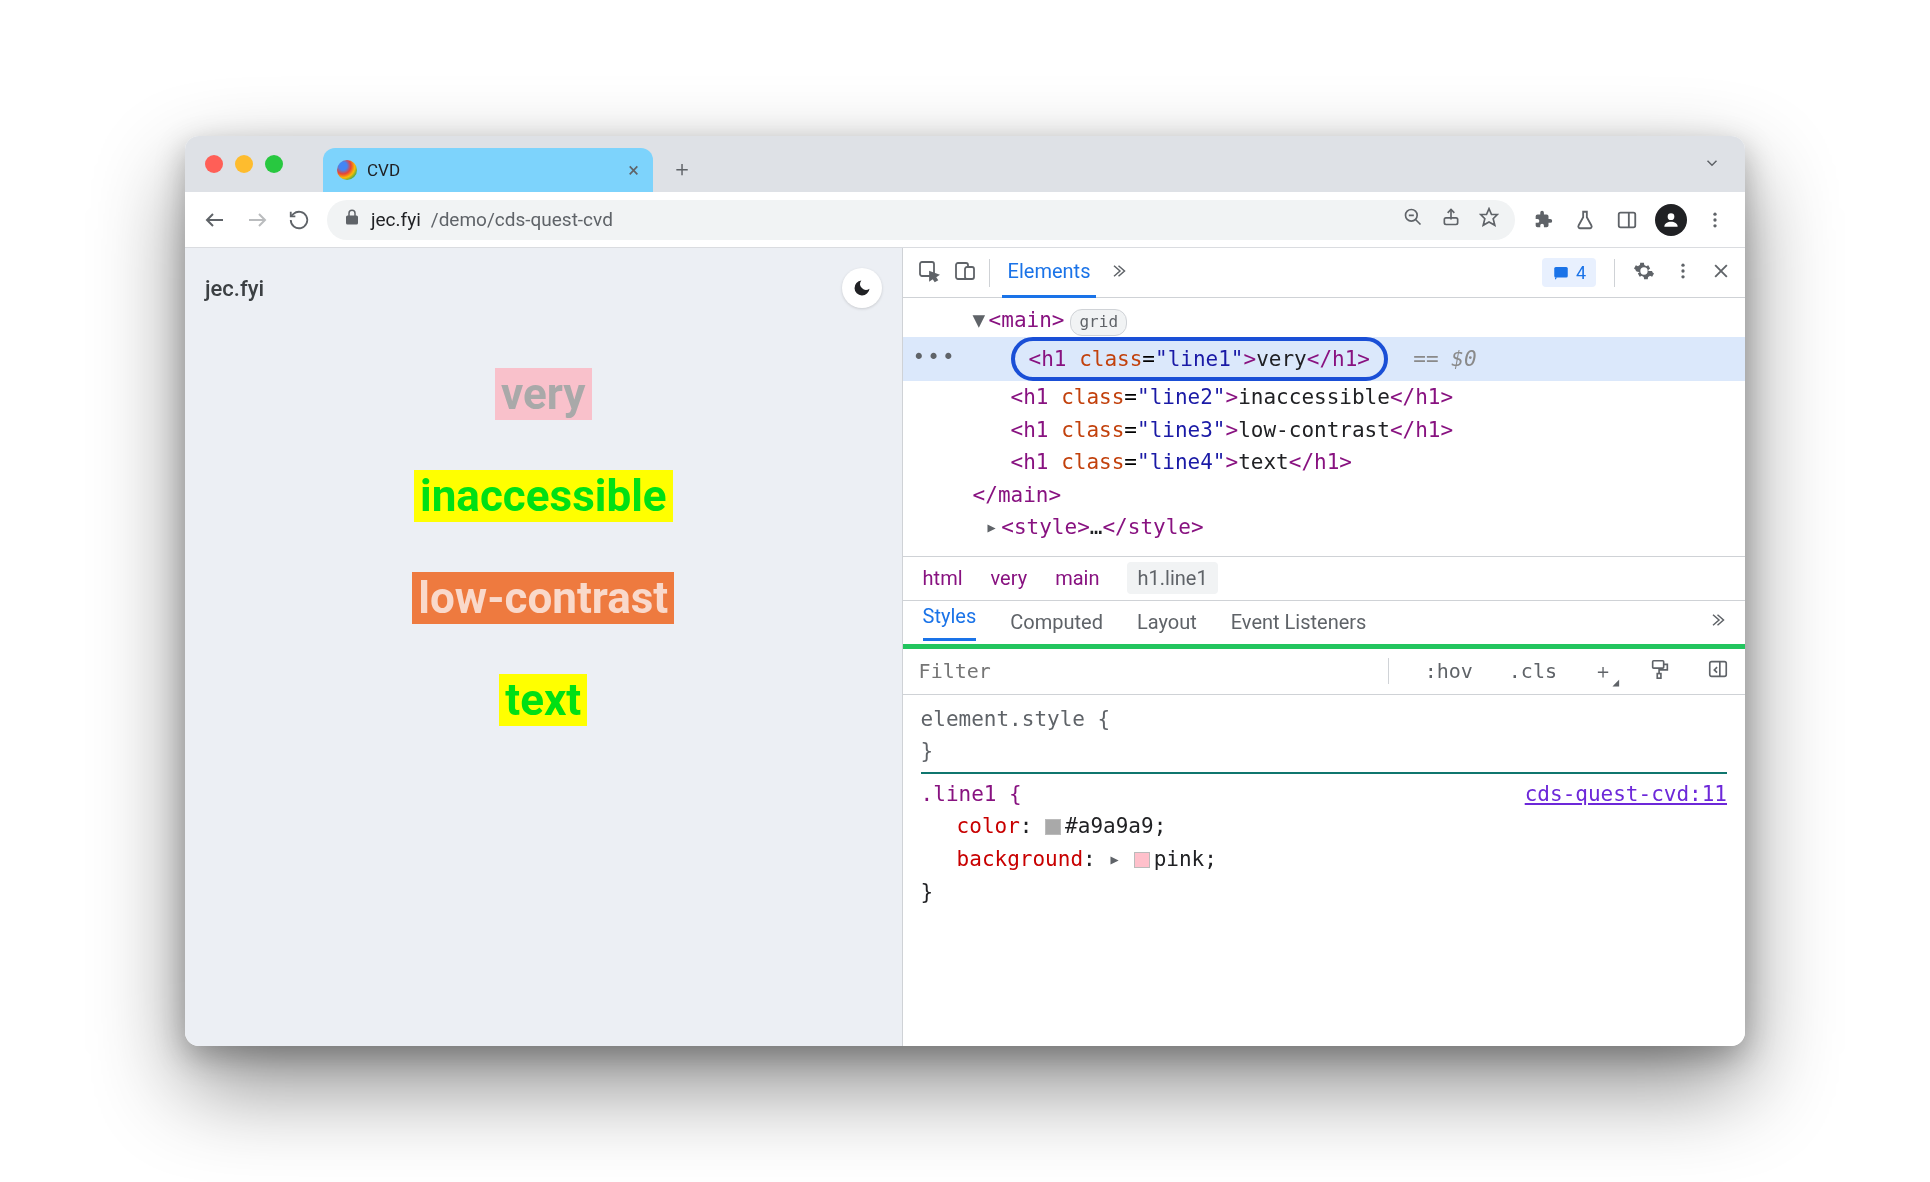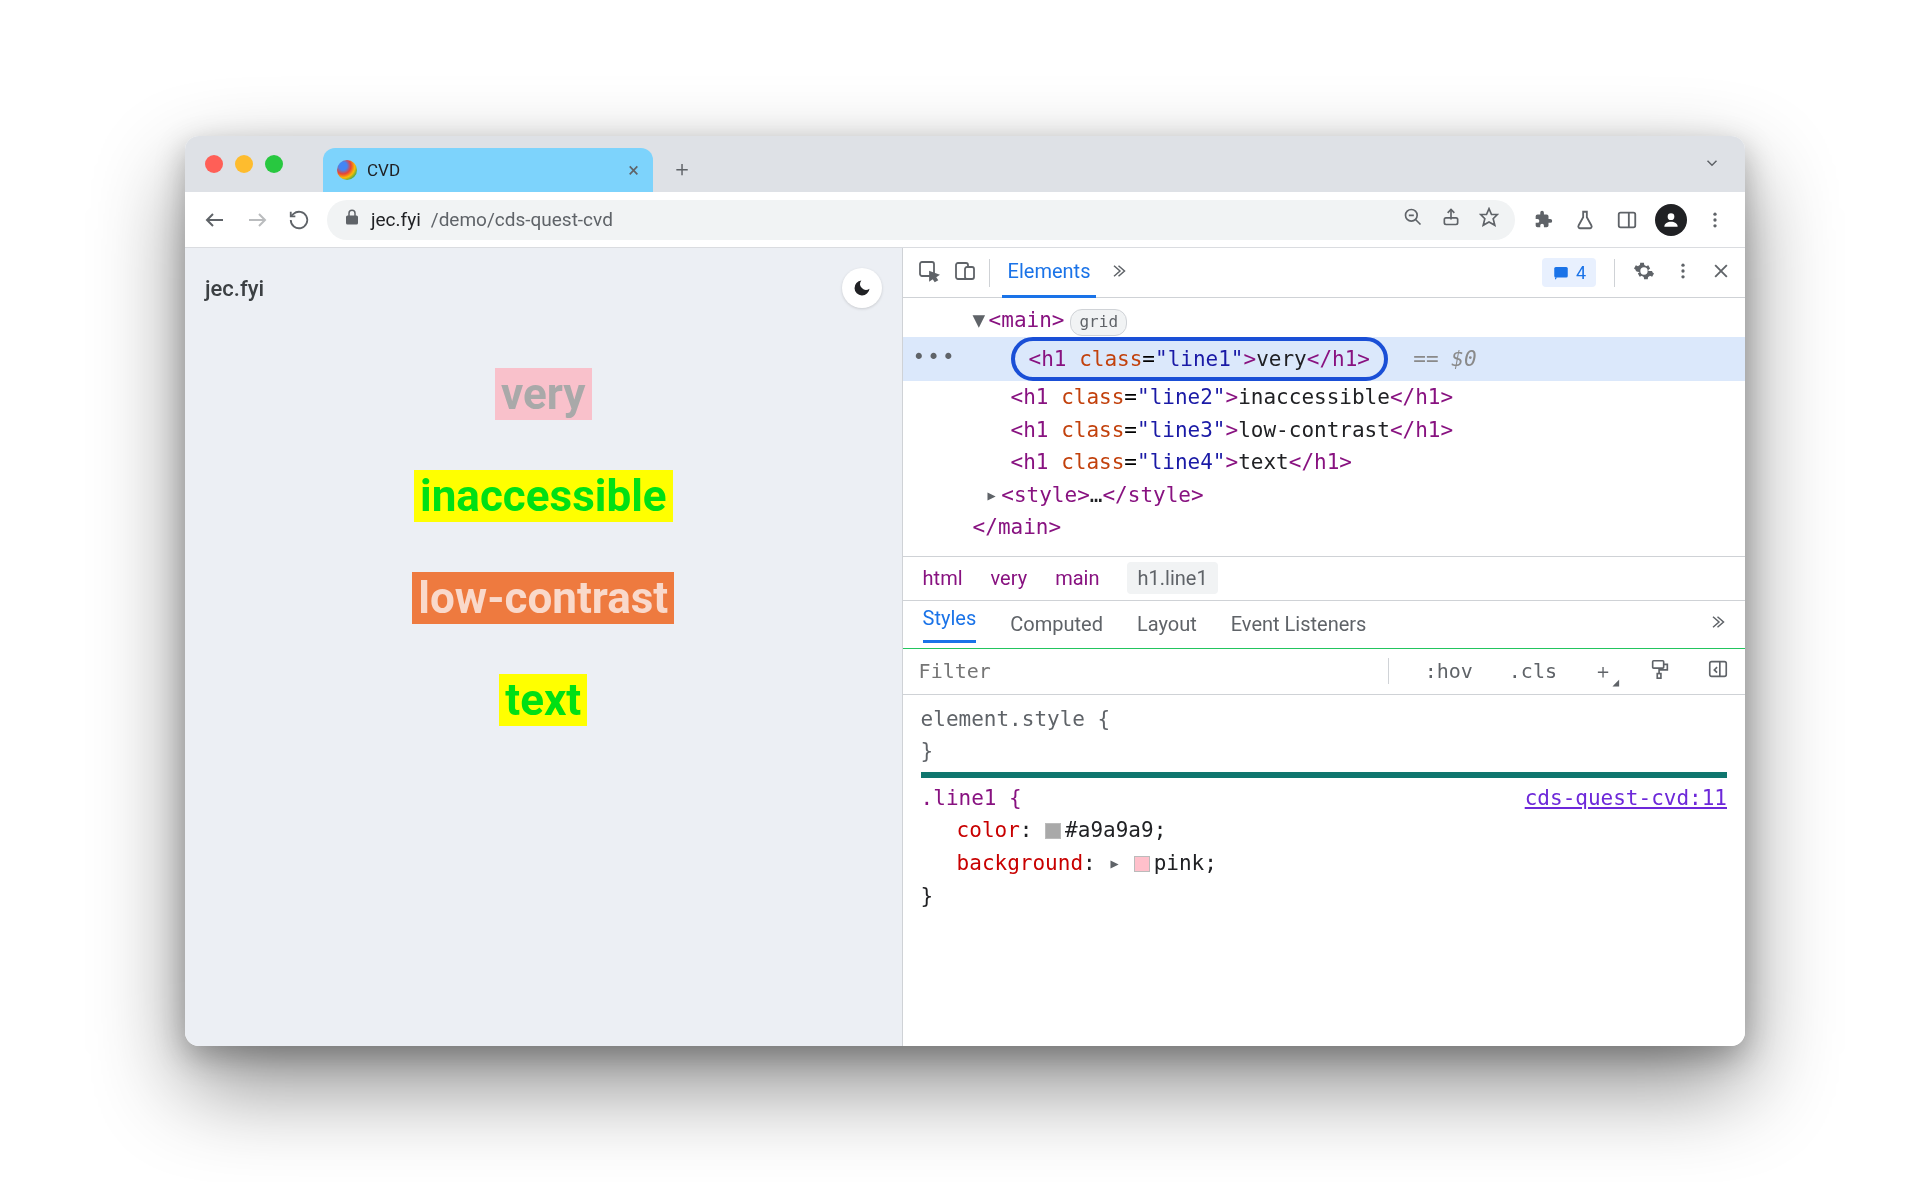--- a/index.html
+++ b/index.html
@@ -86,21 +86,21 @@
   .dom .row.sel{background:#dbe8fb;position:relative;}
   .dom .row.sel .dots{position:absolute;left:10px;top:4px;color:#5f6368;letter-spacing:2px;}
   .dom .highlight{border:4px solid #1a4fd6;border-radius:22px;padding:2px 14px;display:inline-block;}
   .t-tag{color:#881280;} .t-attr{color:#c2410c;} .t-val{color:#1a1aa6;} .t-text{color:#202124;} .t-ref{color:#8a8a8a;font-style:italic;}
   .pill{display:inline-block;background:#f1f3f4;border:1px solid #d0d3d7;border-radius:12px;padding:0 8px;font-size:16px;color:#5f6368;margin-left:6px;}
   .tri{color:#5f6368;display:inline-block;width:16px;}
   
   .crumbs{height:44px;border-bottom:1px solid #cfd2d6;display:flex;align-items:center;gap:28px;padding:0 20px;font-size:20px;color:#881280;}
   .crumbs .active{background:#f1f3f4;color:#5f6368;padding:4px 10px;border-radius:4px;}
   
-  .sp-tabs{height:48px;border-bottom:1px solid #22c55e;display:flex;align-items:center;gap:34px;padding:0 20px;font-size:20px;color:#5f6368;}
+  .sp-tabs{height:48px;border-bottom:5px solid #22c55e;display:flex;align-items:center;gap:34px;padding:0 20px;font-size:20px;color:#5f6368;}
   .sp-tabs .active{color:#1a73e8;border-bottom:3px solid #1a73e8;padding-bottom:10px;}
   
   .filterbar{height:46px;border-bottom:1px solid #cfd2d6;display:flex;align-items:center;padding:0 16px;gap:36px;font-family:Menlo,Consolas,monospace;font-size:20px;color:#5f6368;}
   .filterbar input{border:none;outline:none;font-size:20px;flex:1;color:#5f6368;font-family:inherit;}
   .filterbar .fsep{width:1px;height:26px;background:#d0d3d7;}
   
   .styles-body{flex:1;font-family:Menlo,Consolas,monospace;font-size:21px;padding:8px 18px;line-height:1.55;color:#202124;overflow:hidden;}
   .rule-head{display:flex;justify-content:space-between;}
   .rule-src{color:#6d28d9;text-decoration:underline;}
   .sel-name{color:#881280;} .prop{color:#c80000;} .swatch{display:inline-block;width:16px;height:16px;border:1px solid #bbb;vertical-align:middle;margin-right:4px;}
@@ -262,22 +262,22 @@
               </svg></span>
         </div>
       </div>
 
       <div class="dom">
         <div class="row"><span class="tri">▼</span><span class="t-tag">&lt;</span><span class="t-tag">main</span><span class="t-tag">&gt;</span><span class="pill">grid</span></div>
         <div class="row sel"><span class="dots">•••</span>   <span class="highlight"><span class="t-tag">&lt;</span><span class="t-tag">h1</span> <span class="t-attr">class</span>=<span class="t-val">"line1"</span><span class="t-tag">&gt;</span><span class="t-text">very</span><span class="t-tag">&lt;/</span><span class="t-tag">h1</span><span class="t-tag">&gt;</span></span>  <span class="t-ref">== $0</span></div>
         <div class="row">   <span class="t-tag">&lt;</span><span class="t-tag">h1</span> <span class="t-attr">class</span>=<span class="t-val">"line2"</span><span class="t-tag">&gt;</span><span class="t-text">inaccessible</span><span class="t-tag">&lt;/</span><span class="t-tag">h1</span><span class="t-tag">&gt;</span></div>
         <div class="row">   <span class="t-tag">&lt;</span><span class="t-tag">h1</span> <span class="t-attr">class</span>=<span class="t-val">"line3"</span><span class="t-tag">&gt;</span><span class="t-text">low-contrast</span><span class="t-tag">&lt;/</span><span class="t-tag">h1</span><span class="t-tag">&gt;</span></div>
         <div class="row">   <span class="t-tag">&lt;</span><span class="t-tag">h1</span> <span class="t-attr">class</span>=<span class="t-val">"line4"</span><span class="t-tag">&gt;</span><span class="t-text">text</span><span class="t-tag">&lt;/</span><span class="t-tag">h1</span><span class="t-tag">&gt;</span></div>
+        <div class="row"><span class="t-tag">&lt;/</span><span class="t-tag">main</span><span class="t-tag">&gt;</span></div>
         <div class="row"> <span class="tri">▸</span><span class="t-tag">&lt;</span><span class="t-tag">style</span><span class="t-tag">&gt;</span><span class="t-text">…</span><span class="t-tag">&lt;/</span><span class="t-tag">style</span><span class="t-tag">&gt;</span></div>
-        <div class="row"><span class="t-tag">&lt;/</span><span class="t-tag">main</span><span class="t-tag">&gt;</span></div>
       </div>
 
       <div class="crumbs">
         <span>html</span>
         <span>very</span>
         <span>main</span>
         <span class="active">h1.line1</span>
       </div>
 
       <div class="sp-tabs">
@@ -307,21 +307,21 @@
               <line x1="14" y1="4" x2="14" y2="20"></line>
               <polyline points="11 10 8 13 11 16"></polyline>
             </svg></span>
       </div>
 
       <div class="styles-body">
         <div>
           <div style="color:#5f6368">element.style {</div>
           <div style="color:#5f6368">}</div>
         </div>
-        <div style="border-top:6px solid #0f766e;margin-top:4px;padding-top:4px;">
+        <div style="border-top:2px solid #0f766e;margin-top:4px;padding-top:4px;">
           <div class="rule-head">
             <span class="sel-name">.line1 {</span>
             <span class="rule-src">cds-quest-cvd:11</span>
           </div>
           <div style="padding-left:36px;">
             <span class="prop">color</span>: 
             <span class="swatch" style="background:#a9a9a9"></span><span class="t-text">#a9a9a9</span>;
           </div>
           <div style="padding-left:36px;">
             <span class="prop">background</span>: 

